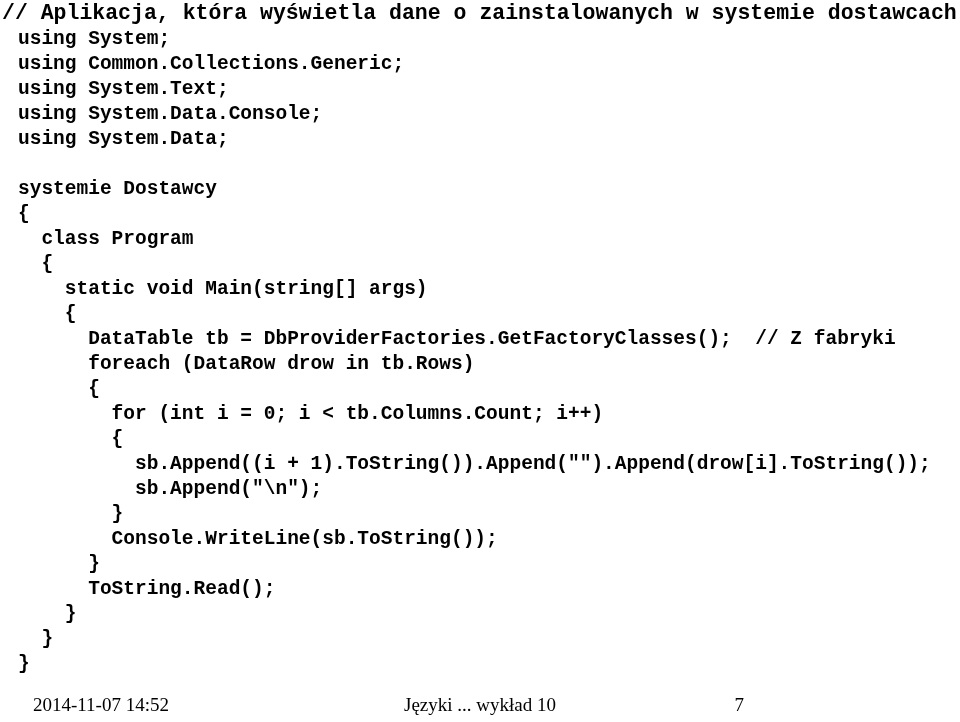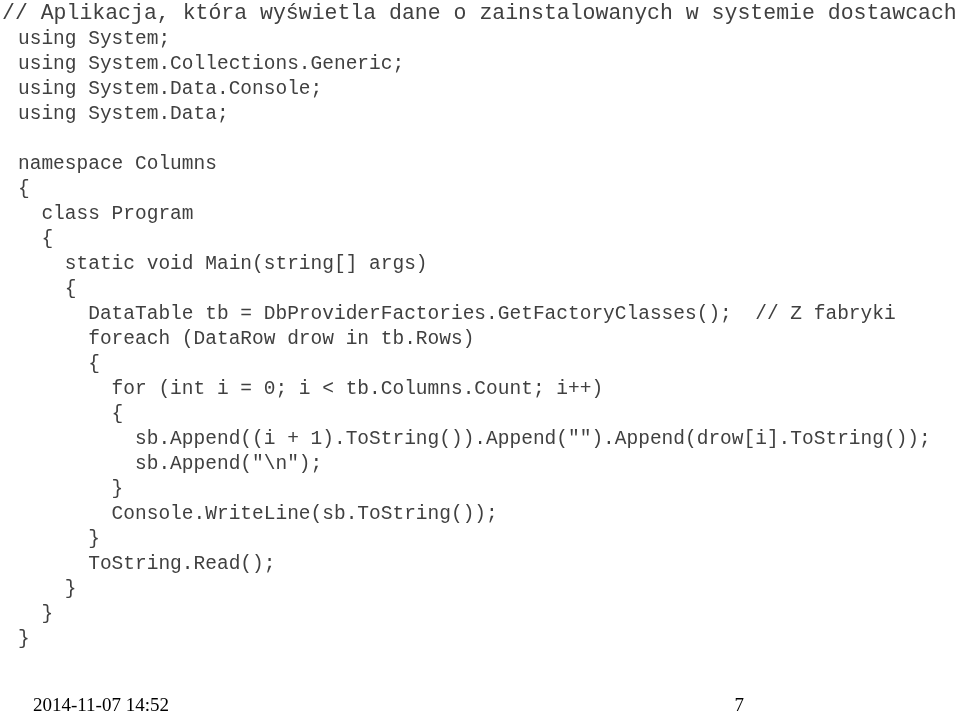--- a/index.html
+++ b/index.html
@@ -19,24 +19,24 @@
   
   .code-block {
     position: absolute;
     left: 0px;
     top: 0px;
     width: 960px;
   }
 
   .code-line {
     font-family: "Liberation Mono", "DejaVu Sans Mono", monospace;
-    font-weight: normal;
+    font-weight: bold;
     font-size: 19.5px;
     line-height: 25px;
-    color: #404040;
+    color: #000000;
     white-space: pre;
     letter-spacing: 0px;
     height: 25px;
   }
 
   
   .code-line.title-line {
     font-size: 21.5px;
     line-height: 27px;
     height: 27px;
@@ -88,25 +88,26 @@
 </style>
 </head>
 <body>
 
 <div class="slide">
 
   <div class="code-block">
     <div class="code-line title-line">// Aplikacja, która wyświetla dane o zainstalowanych w systemie dostawcach</div>
     <div class="code-body">
         <div class="code-line">using System;</div>
-        <div class="code-line">using System.Collections.Generic;</div>
+        <div class="code-line">using Common.Collections.Generic;</div>
+        <div class="code-line">using System.Text;</div>
         <div class="code-line">using System.Data.Console;</div>
         <div class="code-line">using System.Data;</div>
         <div class="code-line blank"></div>
-        <div class="code-line">namespace Columns</div>
+        <div class="code-line">systemie Dostawcy</div>
         <div class="code-line">{</div>
         <div class="code-line">  class Program</div>
         <div class="code-line">  {</div>
         <div class="code-line">    static void Main(string[] args)</div>
         <div class="code-line">    {</div>
         <div class="code-line">      DataTable tb = DbProviderFactories.GetFactoryClasses();  // Z fabryki</div>
         <div class="code-line">      foreach (DataRow drow in tb.Rows)</div>
         <div class="code-line">      {</div>
         <div class="code-line">        for (int i = 0; i &lt; tb.Columns.Count; i++)</div>
         <div class="code-line">        {</div>
@@ -117,16 +118,17 @@
         <div class="code-line">      }</div>
         <div class="code-line">      ToString.Read();</div>
         <div class="code-line">    }</div>
         <div class="code-line">  }</div>
         <div class="code-line">}</div>
       </div>
   </div>
 
   <div class="footer">
     <div class="footer-date">2014-11-07 14:52</div>
+    <div class="footer-center">Języki ... wykład 10</div>
     <div class="footer-page">7</div>
   </div>
 
 </div>
 
 </body></html>

